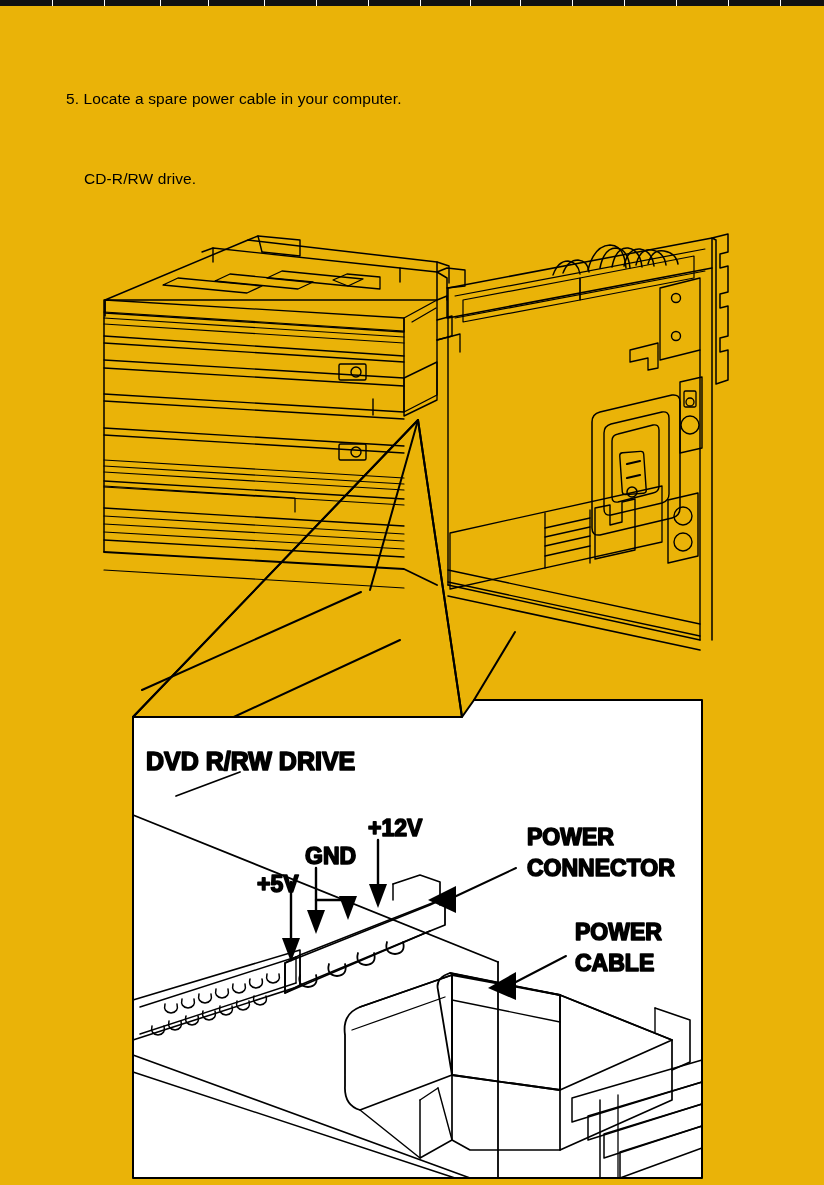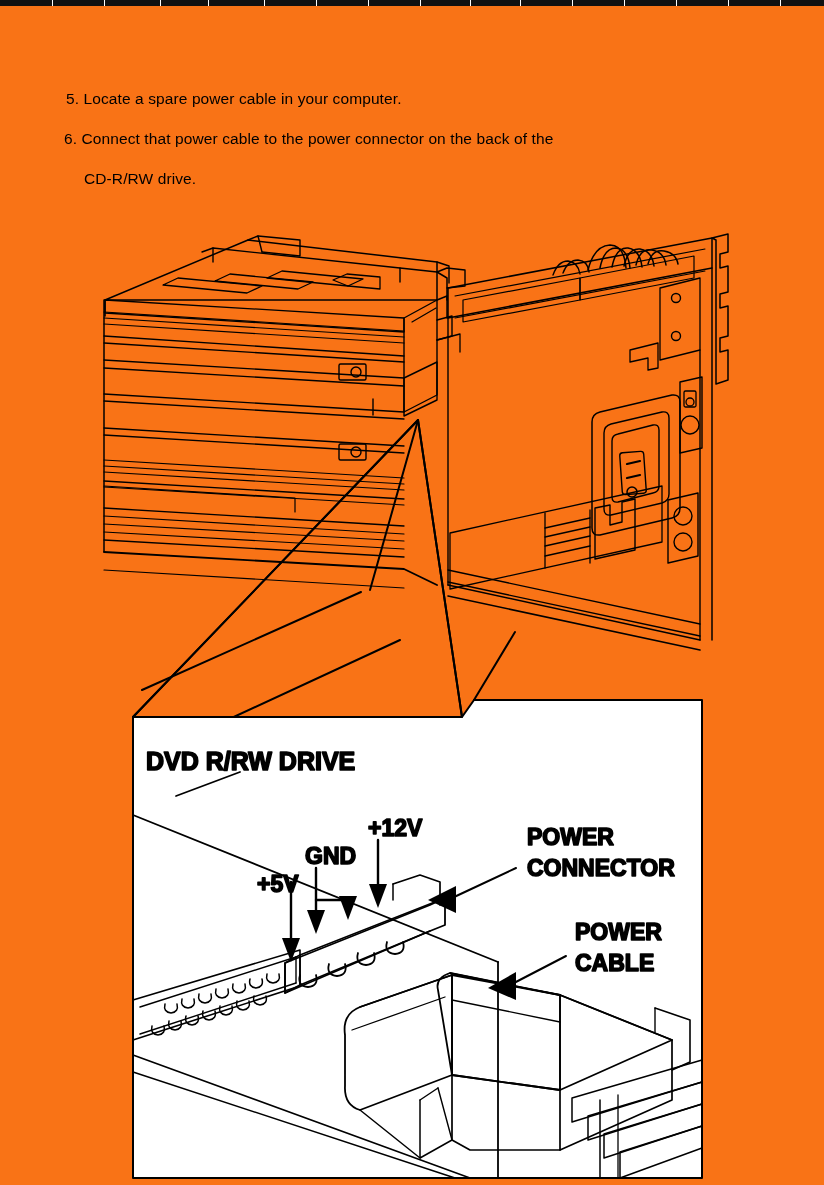--- a/index.html
+++ b/index.html
@@ -7,21 +7,21 @@
     padding: 0;
     background: #ffffff;
   }
   body {
     font-family: "Liberation Sans", sans-serif;
   }
   #page {
     position: relative;
     width: 824px;
     height: 1185px;
-    background: #f97316;
+    background: #eab308;
     overflow: hidden;
   }
   
   #scan-band {
     position: absolute;
     top: 0;
     left: 0;
     width: 824px;
     height: 6px;
     background: #111111;
@@ -76,21 +76,20 @@
     <span class="tick" style="left:470px"></span>
     <span class="tick" style="left:520px"></span>
     <span class="tick" style="left:572px"></span>
     <span class="tick" style="left:624px"></span>
     <span class="tick" style="left:676px"></span>
     <span class="tick" style="left:728px"></span>
     <span class="tick" style="left:780px"></span>
   </div>
 
   <div class="body-text" id="step5">5. Locate a spare power cable in your computer.</div>
-  <div class="body-text" id="step6a">6. Connect that power cable to the power connector on the back of the</div>
   <div class="body-text" id="step6b">CD-R/RW drive.</div>
 
   <div id="figure">
   <svg width="824" height="1185" viewBox="0 0 824 1185" xmlns="http://www.w3.org/2000/svg">
     <g fill="none" stroke="#000000" stroke-width="1.6" stroke-linejoin="round" stroke-linecap="round">
 
       <g>
 
         <path d="M105 300 L248 240 L437 262 L437 300 Z" stroke-width="1.5"></path>
         <path d="M105 300 L105 316"></path>

